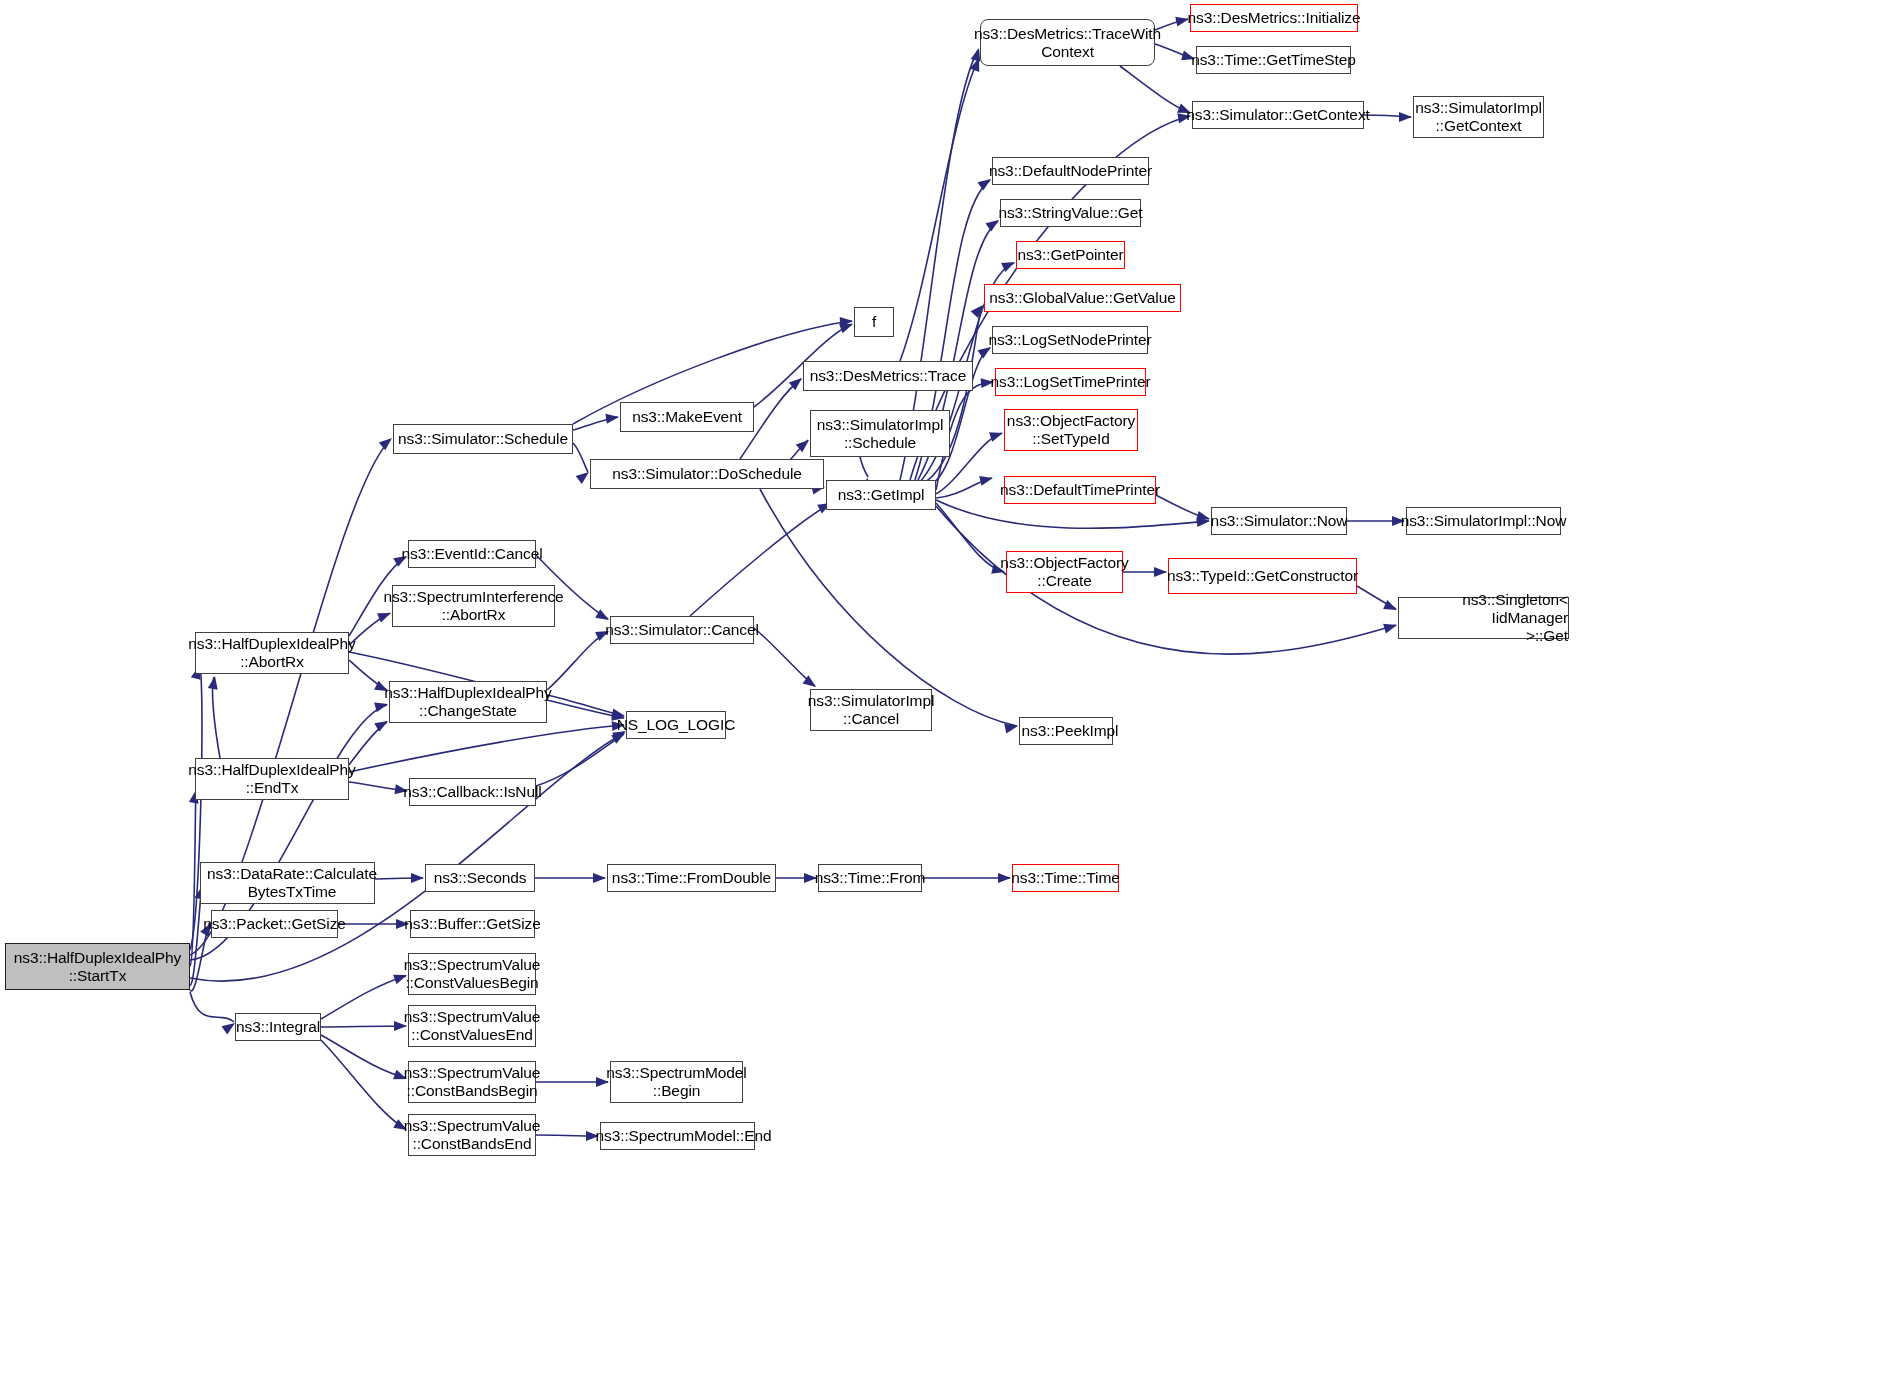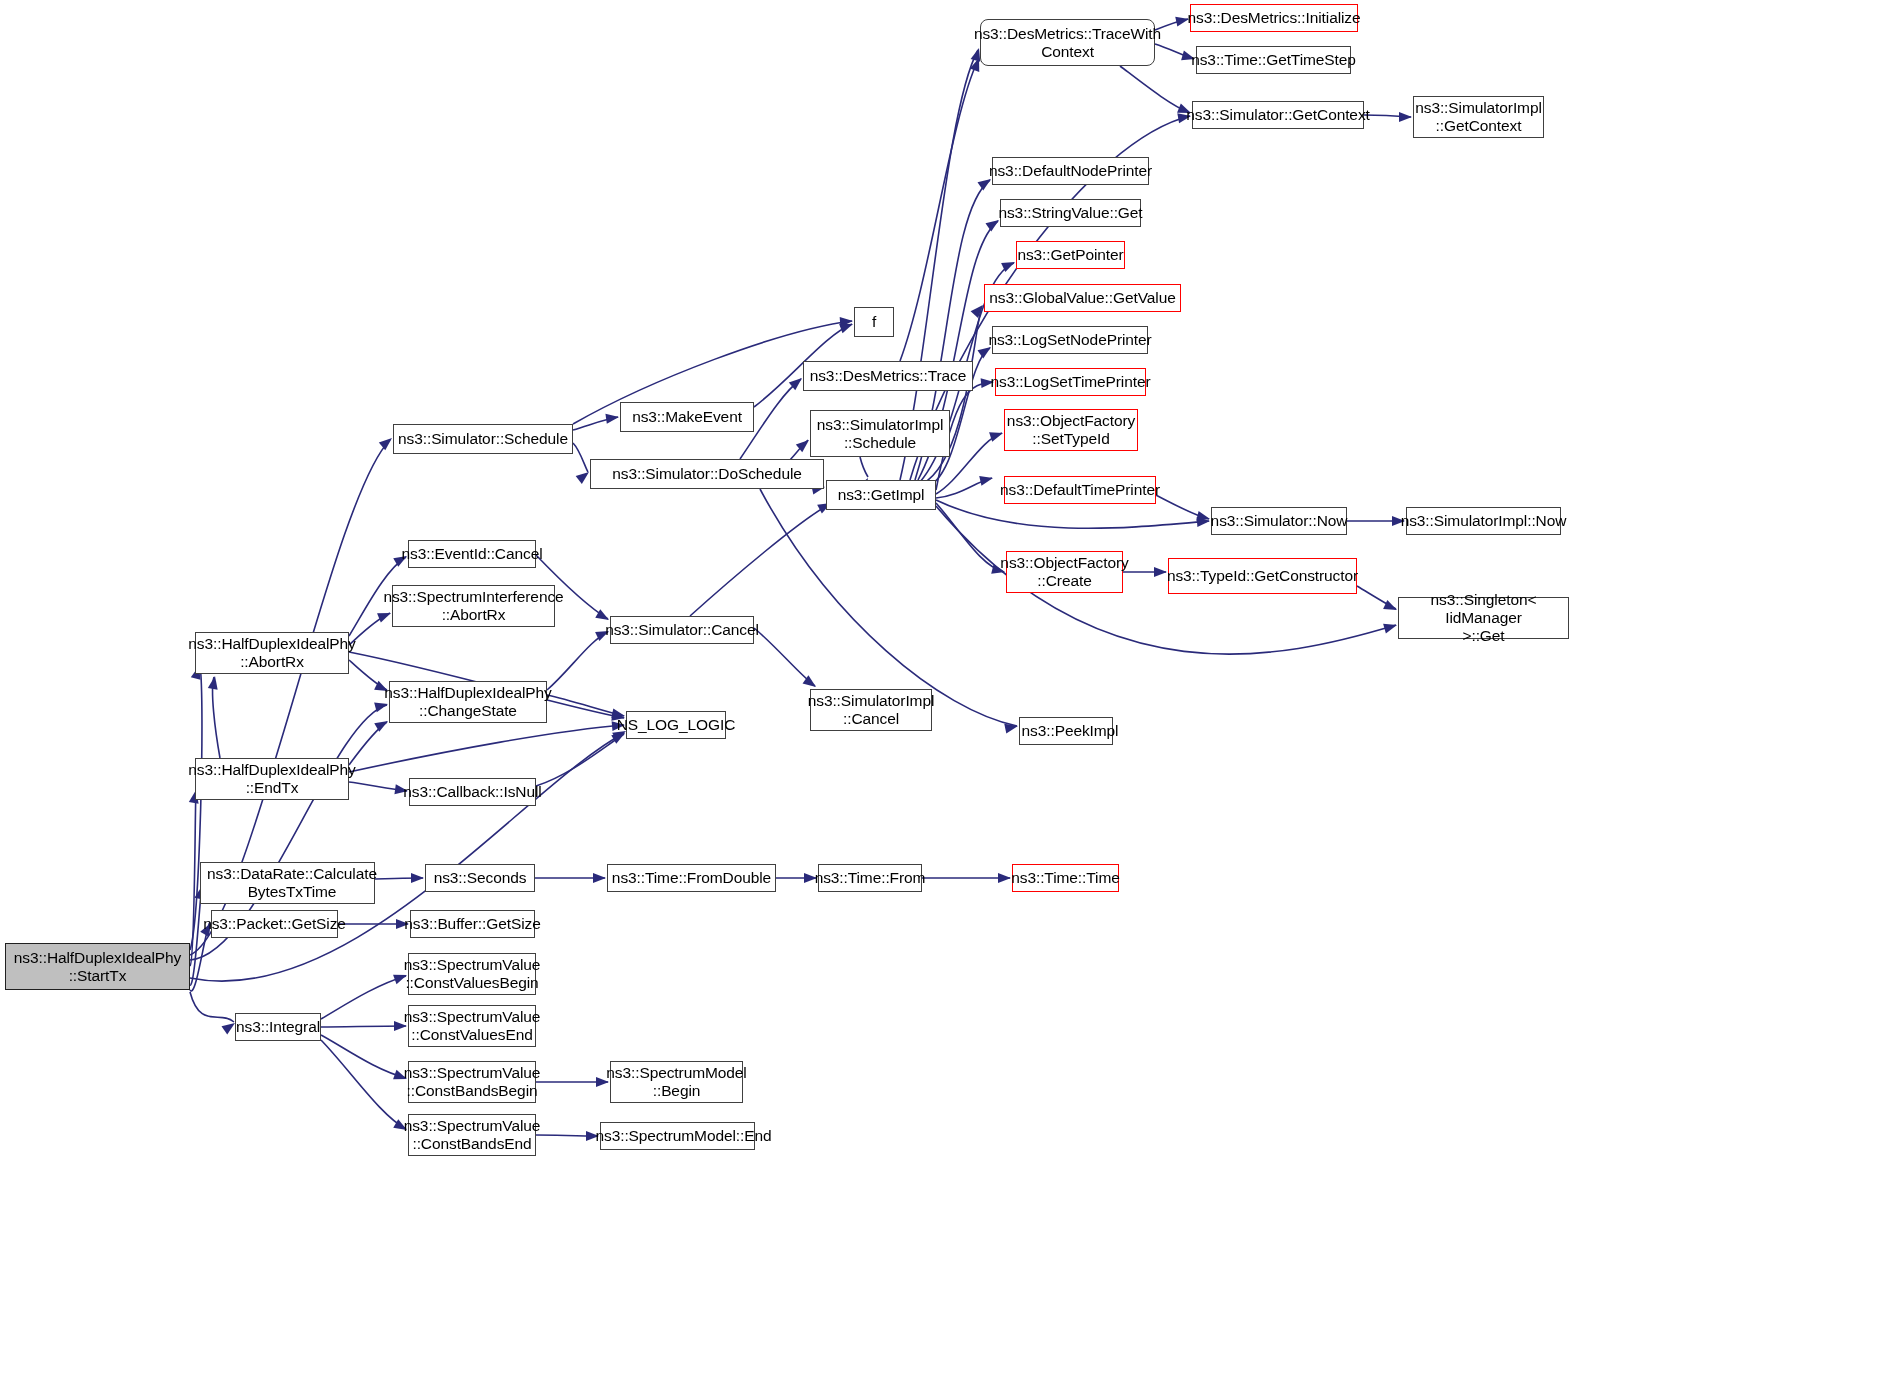--- a/index.html
+++ b/index.html
@@ -205,21 +205,21 @@
     <div class="node" style="left: 992px; top: 326px; width: 156px; height: 28px;">ns3::LogSetNodePrinter</div>
     <div class="node red" style="left: 995px; top: 368px; width: 151px; height: 28px;">ns3::LogSetTimePrinter</div>
     <div class="node red" style="left: 1004px; top: 409px; width: 134px; height: 42px;">ns3::ObjectFactory
 ::SetTypeId</div>
     <div class="node red" style="left: 994px; top: 476px; width: 152px; height: 28px; margin-left: 10px;">ns3::DefaultTimePrinter</div>
     <div class="node" style="left: 1211px; top: 507px; width: 136px; height: 28px;">ns3::Simulator::Now</div>
     <div class="node" style="left: 1406px; top: 507px; width: 155px; height: 28px;">ns3::SimulatorImpl::Now</div>
     <div class="node red" style="left: 1006px; top: 551px; width: 117px; height: 42px;">ns3::ObjectFactory
 ::Create</div>
     <div class="node red" style="left: 1168px; top: 558px; width: 189px; height: 36px;">ns3::TypeId::GetConstructor</div>
-    <div class="node" style="left: 1398px; top: 597px; width: 171px; height: 42px;">ns3::Singleton&lt; IidManager
+    <div class="node" style="left: 1398px; top: 597px; width: 171px; height: 42px; text-align: right;">ns3::Singleton&lt; IidManager
 &gt;::Get</div>
     <div class="node" style="left: 408px; top: 540px; width: 128px; height: 28px;">ns3::EventId::Cancel</div>
     <div class="node" style="left: 392px; top: 585px; width: 163px; height: 42px;">ns3::SpectrumInterference
 ::AbortRx</div>
     <div class="node" style="left: 195px; top: 632px; width: 154px; height: 42px;">ns3::HalfDuplexIdealPhy
 ::AbortRx</div>
     <div class="node" style="left: 389px; top: 681px; width: 158px; height: 42px;">ns3::HalfDuplexIdealPhy
 ::ChangeState</div>
     <div class="node" style="left: 610px; top: 616px; width: 144px; height: 28px;">ns3::Simulator::Cancel</div>
     <div class="node" style="left: 626px; top: 711px; width: 100px; height: 28px;">NS_LOG_LOGIC</div>

